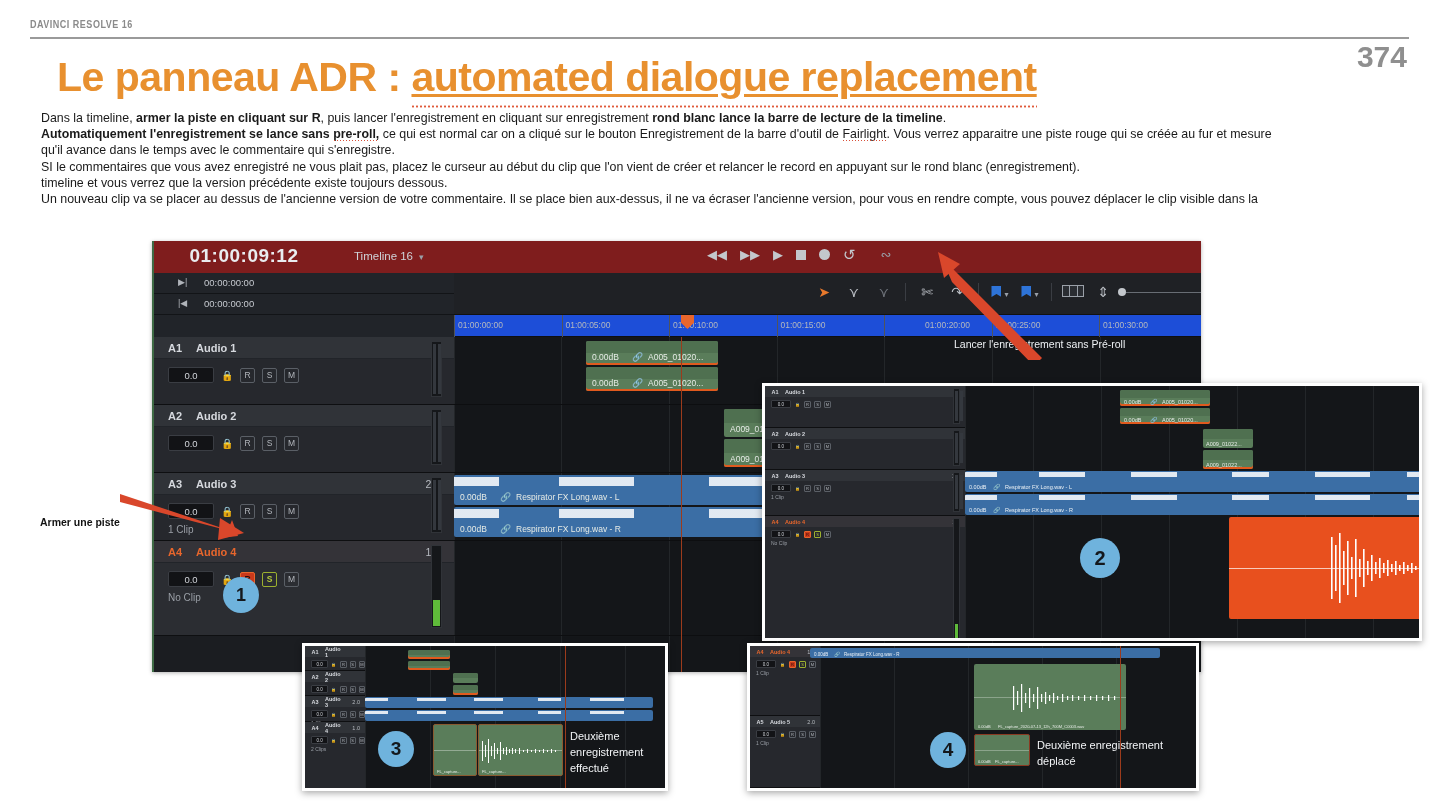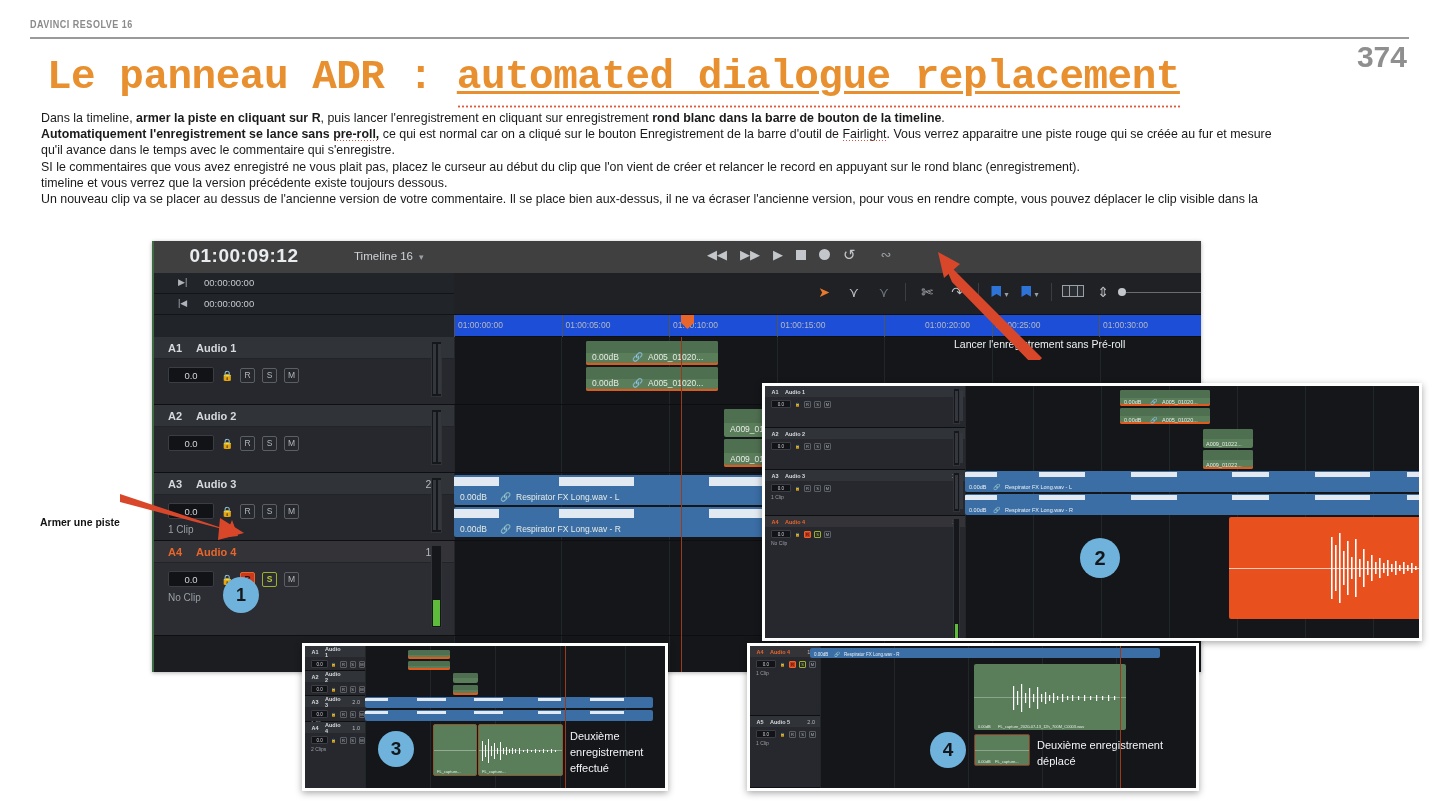--- a/index.html
+++ b/index.html
@@ -22,24 +22,24 @@
   .rule {
     position:absolute; left:30px; top:37px; width:1379px; height:2px;
     background:#9a9a9a;
   }
   .pagenum {
     position:absolute; right:32px; top:40px;
     font-size:30px; font-weight:bold; color:#8f8f8f;
     font-family:"Liberation Sans", sans-serif;
   }
   .title {
-    position:absolute; left:47px; top:54px;
+    position:absolute; left:57px; top:54px;
     font-size:41px; font-weight:bold; color:#e8902f;
     letter-spacing:-0.5px; white-space:nowrap;
-    font-family:Liberation Mono, monospace;
+    font-family:Liberation Sans, sans-serif;
   }
   .title .ul {
     text-decoration: underline;
     text-decoration-color:#e8902f;
     text-decoration-thickness:3px;
     text-underline-offset:3px;
     position:relative;
   }
   .title .ul::after{
     content:""; position:absolute; left:0; right:0; bottom:-8px; height:3px;
@@ -64,21 +64,21 @@
   
   .resolve { background:#1b1d21; color:#c8cbd0; font-family:"Liberation Sans", sans-serif; }
 
   
   #mainPanel {
     position:absolute; left:152px; top:241px; width:1049px; height:431px;
     background:#1b1d21; overflow:hidden;
     border-left:2px solid #3f6b45;
     box-shadow: 0 1px 4px rgba(0,0,0,.3);
   }
-  .mp-topbar { position:absolute; left:0; top:0; width:100%; height:32px; background:#404040; }
+  .mp-topbar { position:absolute; left:0; top:0; width:100%; height:32px; background:#7f1d1d; }
   .mp-tc {
     position:absolute; left:10px; top:4px; width:160px; text-align:center;
     font-size:19px; font-weight:bold; color:#e9ecef; letter-spacing:0.5px;
   }
   .mp-tl-name {
     position:absolute; left:200px; top:9px; font-size:11.5px; color:#cfd3d8;
   }
   .mp-chevron { display:inline-block; margin-left:6px; font-size:9px; color:#9aa0a8; }
   .mp-transport { position:absolute; left:553px; top:6px; display:flex; gap:13px; align-items:center; }
   .tbtn { color:#c3c7cc; font-size:13px; cursor:default; line-height:1; }
@@ -188,21 +188,21 @@
 <div id="page">
 
   <div class="brand">DAVINCI RESOLVE 16</div>
   <div class="rule"></div>
   <div class="pagenum">374</div>
   <div class="title">
     <span>Le panneau ADR : </span><span class="ul">automated dialogue replacement</span>
   </div>
 
   <div class="body">
-    <p><span>Dans la timeline, </span><b>armer la piste en cliquant sur R</b><span>, puis lancer l'enregistrement en cliquant sur enregistrement </span><b>rond blanc dans la barre de bouton de la timeline</b><span>.</span></p>
+    <p><span>Dans la timeline, </span><b>armer la piste en cliquant sur R</b><span>, puis lancer l'enregistrement en cliquant sur enregistrement </span><b>rond blanc lance la barre de lecture de la timeline</b><span>.</span></p>
     <p><b>Automatiquement l'enregistrement se lance sans </b><b class="sq">pre-roll,</b><span> ce qui est normal car on a cliqué sur le bouton Enregistrement de la barre d'outil de </span><span class="sq">Fairlight</span><span>. Vous verrez apparaitre une piste rouge qui se créée au fur et mesure</span></p>
     <p>qu'il avance dans le temps avec le commentaire qui s'enregistre.</p>
     <p>SI le commentaires que vous avez enregistré ne vous plait pas, placez le curseur au début du clip que l'on vient de créer et relancer le record en appuyant sur le rond blanc (enregistrement).</p>
     <p>timeline et vous verrez que la version précédente existe toujours dessous.</p>
     <p>Un nouveau clip va se placer au dessus de l'ancienne version de votre commentaire. Il se place bien aux-dessus, il ne va écraser l'ancienne version, pour vous en rendre compte, vous pouvez déplacer le clip visible dans la</p>
   </div>
 
   <div id="mainPanel" class="resolve">
 
     <div class="mp-topbar">

